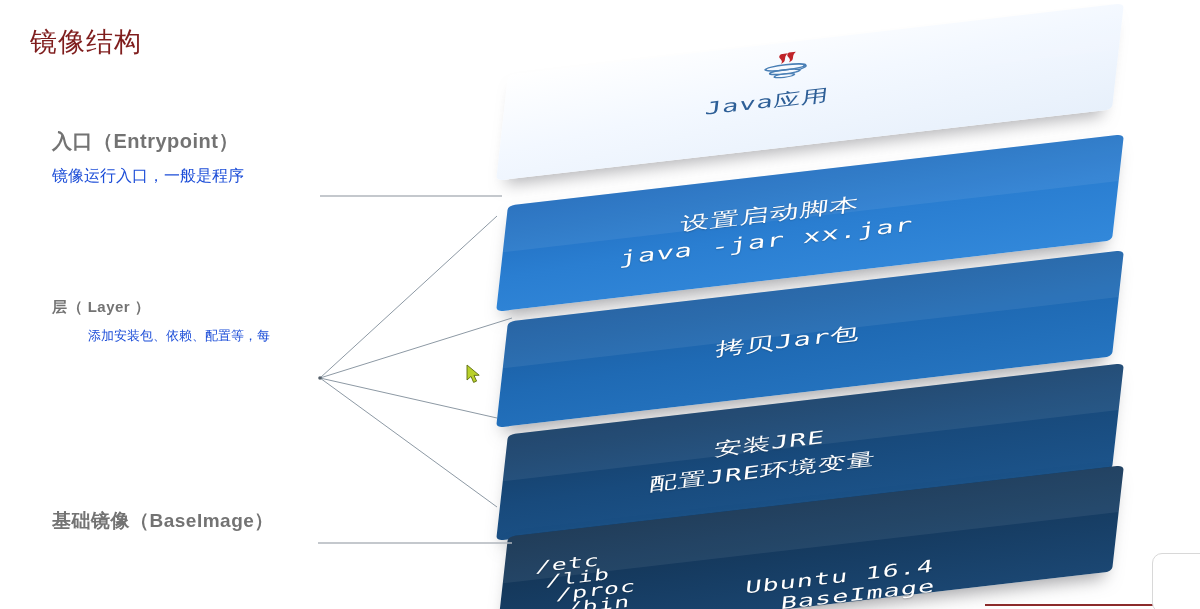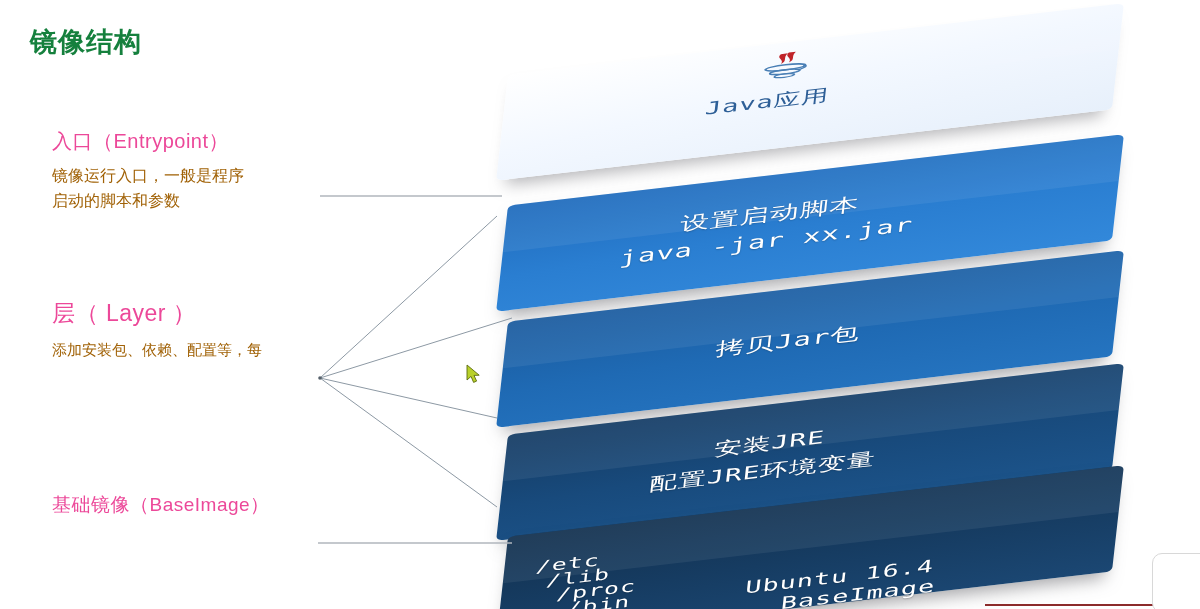--- a/index.html
+++ b/index.html
@@ -16,52 +16,52 @@
     font-family: "Liberation Sans", "DejaVu Sans", sans-serif;
     color: #1a1a1a;
   }
 
   
   #slide-title {
     position: absolute;
     left: 30px;
     top: 24px;
     font-size: 27px;
-    font-weight: 700;
+    font-weight: 400;
     letter-spacing: 1px;
-    color: #15803d;
+    color: #7f1d1d;
     white-space: nowrap;
   }
 
   
   .anno {
     position: absolute;
     left: 52px;
     width: 280px;
   }
   .anno-title {
     font-size: 20px;
-    font-weight: 400;
-    color: #ec4899;
+    font-weight: 700;
+    color: #737373;
     letter-spacing: 0.5px;
     margin-bottom: 9px;
     white-space: nowrap;
   }
   .anno-desc {
     font-size: 16px;
     font-weight: 400;
     line-height: 1.55;
-    color: #a16207;
+    color: #1d4ed8;
   }
   #anno-entrypoint { top: 128px; }
   #anno-layer      { top: 298px; }
   #anno-baseimage  { top: 492px; }
-  #anno-layer .anno-title   { font-size: 23px; }
-  #anno-layer .anno-desc    { font-size: 15px; line-height: 1.6; }
-  #anno-baseimage .anno-title { font-size: 19px; }
+  #anno-layer .anno-title   { font-size: 15px; }
+  #anno-layer .anno-desc    { font-size: 13px; line-height: 1.6; margin-left: 36px; }
+  #anno-baseimage .anno-title { font-size: 19px; margin-top: 16px; }
   #anno-baseimage .anno-desc  { font-size: 15px; line-height: 1.6; }
 
   
   #connectors {
     position: absolute;
     left: 0; top: 0;
     width: 1200px; height: 609px;
     pointer-events: none;
   }
 
@@ -176,21 +176,20 @@
 </style>
 </head>
 <body>
 
 <div id="slide-title">镜像结构</div>
 
 <div class="anno" id="anno-entrypoint">
   <div class="anno-title">入口（Entrypoint）</div>
   <div class="anno-desc">
     <div>镜像运行入口，一般是程序</div>
-    <div>启动的脚本和参数</div>
   </div>
 </div>
 
 <div class="anno" id="anno-layer">
   <div class="anno-title">层（ Layer ）</div>
   <div class="anno-desc">
     <div>添加安装包、依赖、配置等，每</div>
   </div>
 </div>
 

